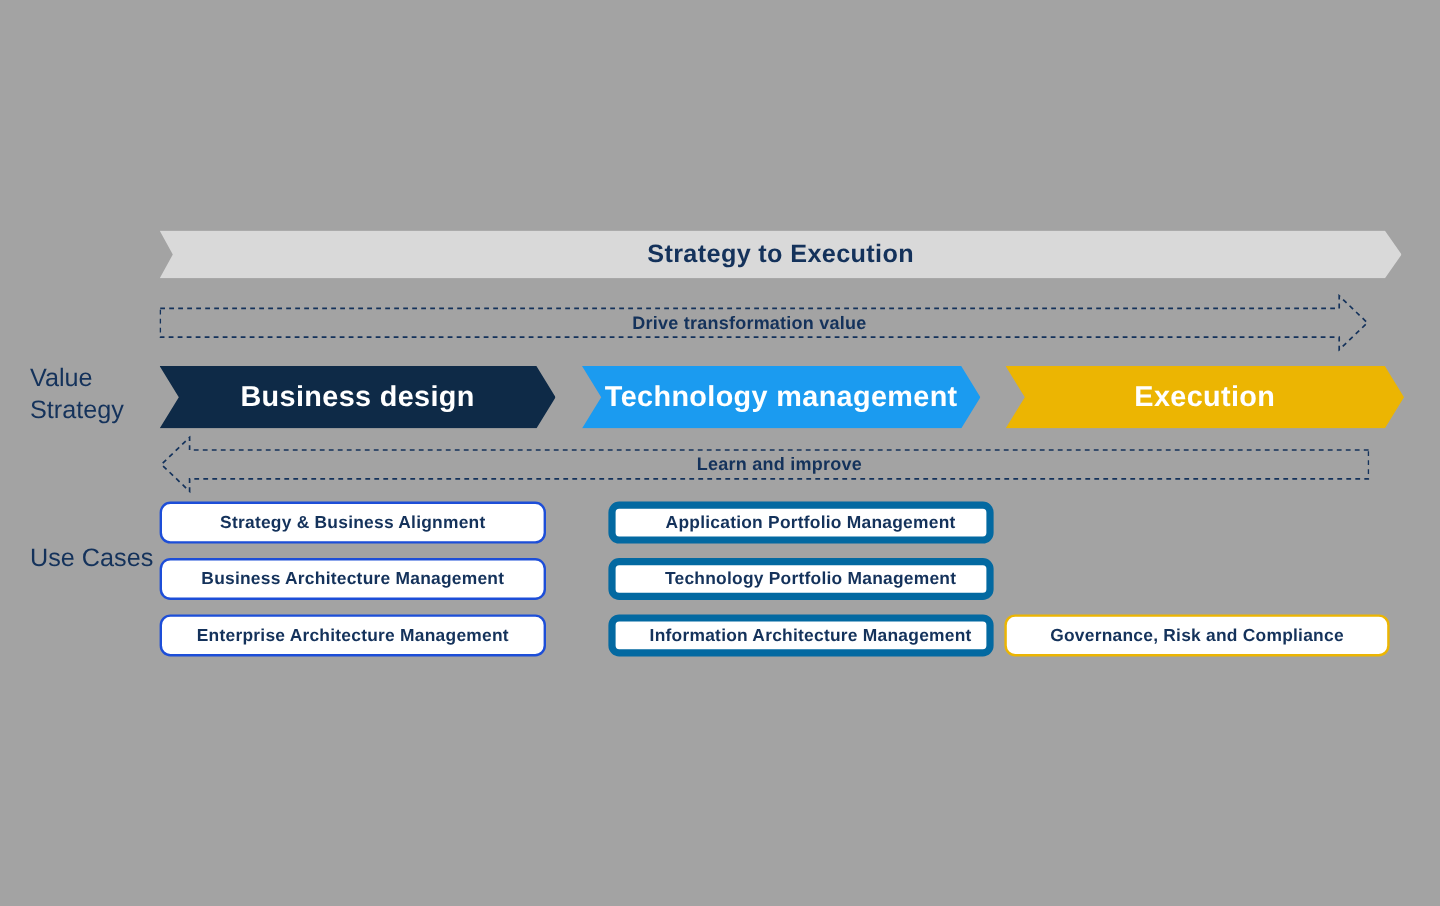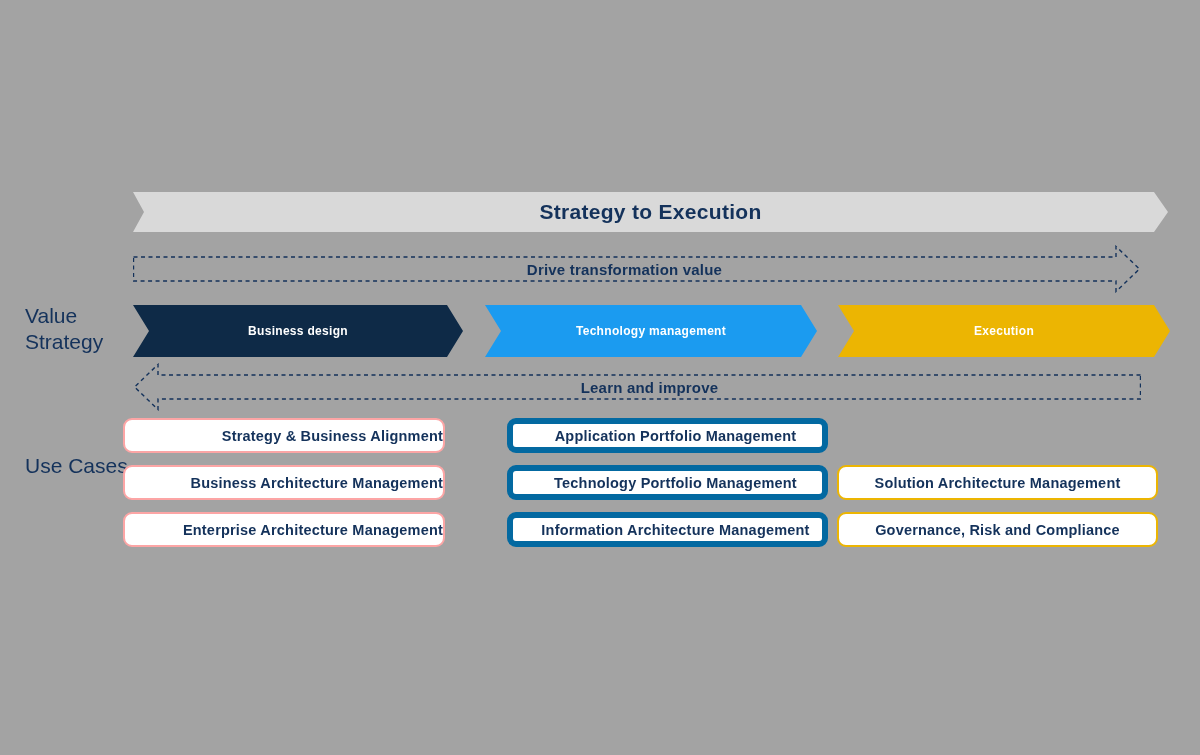--- a/index.html
+++ b/index.html
@@ -29,34 +29,34 @@
   .side-label{
     position:absolute;left:25px;width:105px;
     color:#14325b;font-size:21px;font-weight:500;line-height:1.24;
   }
 
   
   .stream{
     position:absolute;top:305px;height:52px;
     clip-path:polygon(0 0, calc(100% - 16px) 0, 100% 50%, calc(100% - 16px) 100%, 0 100%, 16px 50%);
     display:flex;align-items:center;justify-content:center;
-    color:#ffffff;font-size:12px;font-weight:700;letter-spacing:.3px;
+    color:#ffffff;font-size:24px;font-weight:700;letter-spacing:.3px;
   }
   .stream.s0{left:133px;width:330px;background:#0e2a47;}
   .stream.s1{left:485px;width:332px;background:#1b9bf0;}
   .stream.s2{left:838px;width:332px;background:#ecb502;}
 
   
   .uc-box{
     position:absolute;height:35px;border-radius:9px;box-sizing:border-box;
     display:flex;align-items:center;justify-content:center;
     color:#14325b;font-size:14.5px;font-weight:700;letter-spacing:.2px;
     background:#ffffff;
   }
-  .uc-col0{left:123px;width:322px;border:2px solid #fca5a5;justify-content:flex-end;}
+  .uc-col0{left:133px;width:322px;border:2px solid #1d4ed8;}
   .uc-col1{left:507px;width:321px;border:6px solid #0369a1;padding-left:16px;}
   .uc-col2{left:837px;width:321px;border:2px solid #ecb502;}
   .uc-row0{top:418px;}
   .uc-row1{top:465px;}
   .uc-row2{top:512px;}
 </style>
 </head>
 <body>
 
 <div class="canvas">
@@ -106,20 +106,17 @@
   <div class="uc-box uc-col1 uc-row0">
     <span>Application Portfolio Management</span>
   </div>
   <div class="uc-box uc-col1 uc-row1">
     <span>Technology Portfolio Management</span>
   </div>
   <div class="uc-box uc-col1 uc-row2">
     <span>Information Architecture Management</span>
   </div>
 
-  <div class="uc-box uc-col2 uc-row1">
-    <span>Solution Architecture Management</span>
-  </div>
   <div class="uc-box uc-col2 uc-row2">
     <span>Governance, Risk and Compliance</span>
   </div>
 
 </div>
 
 </body></html>

